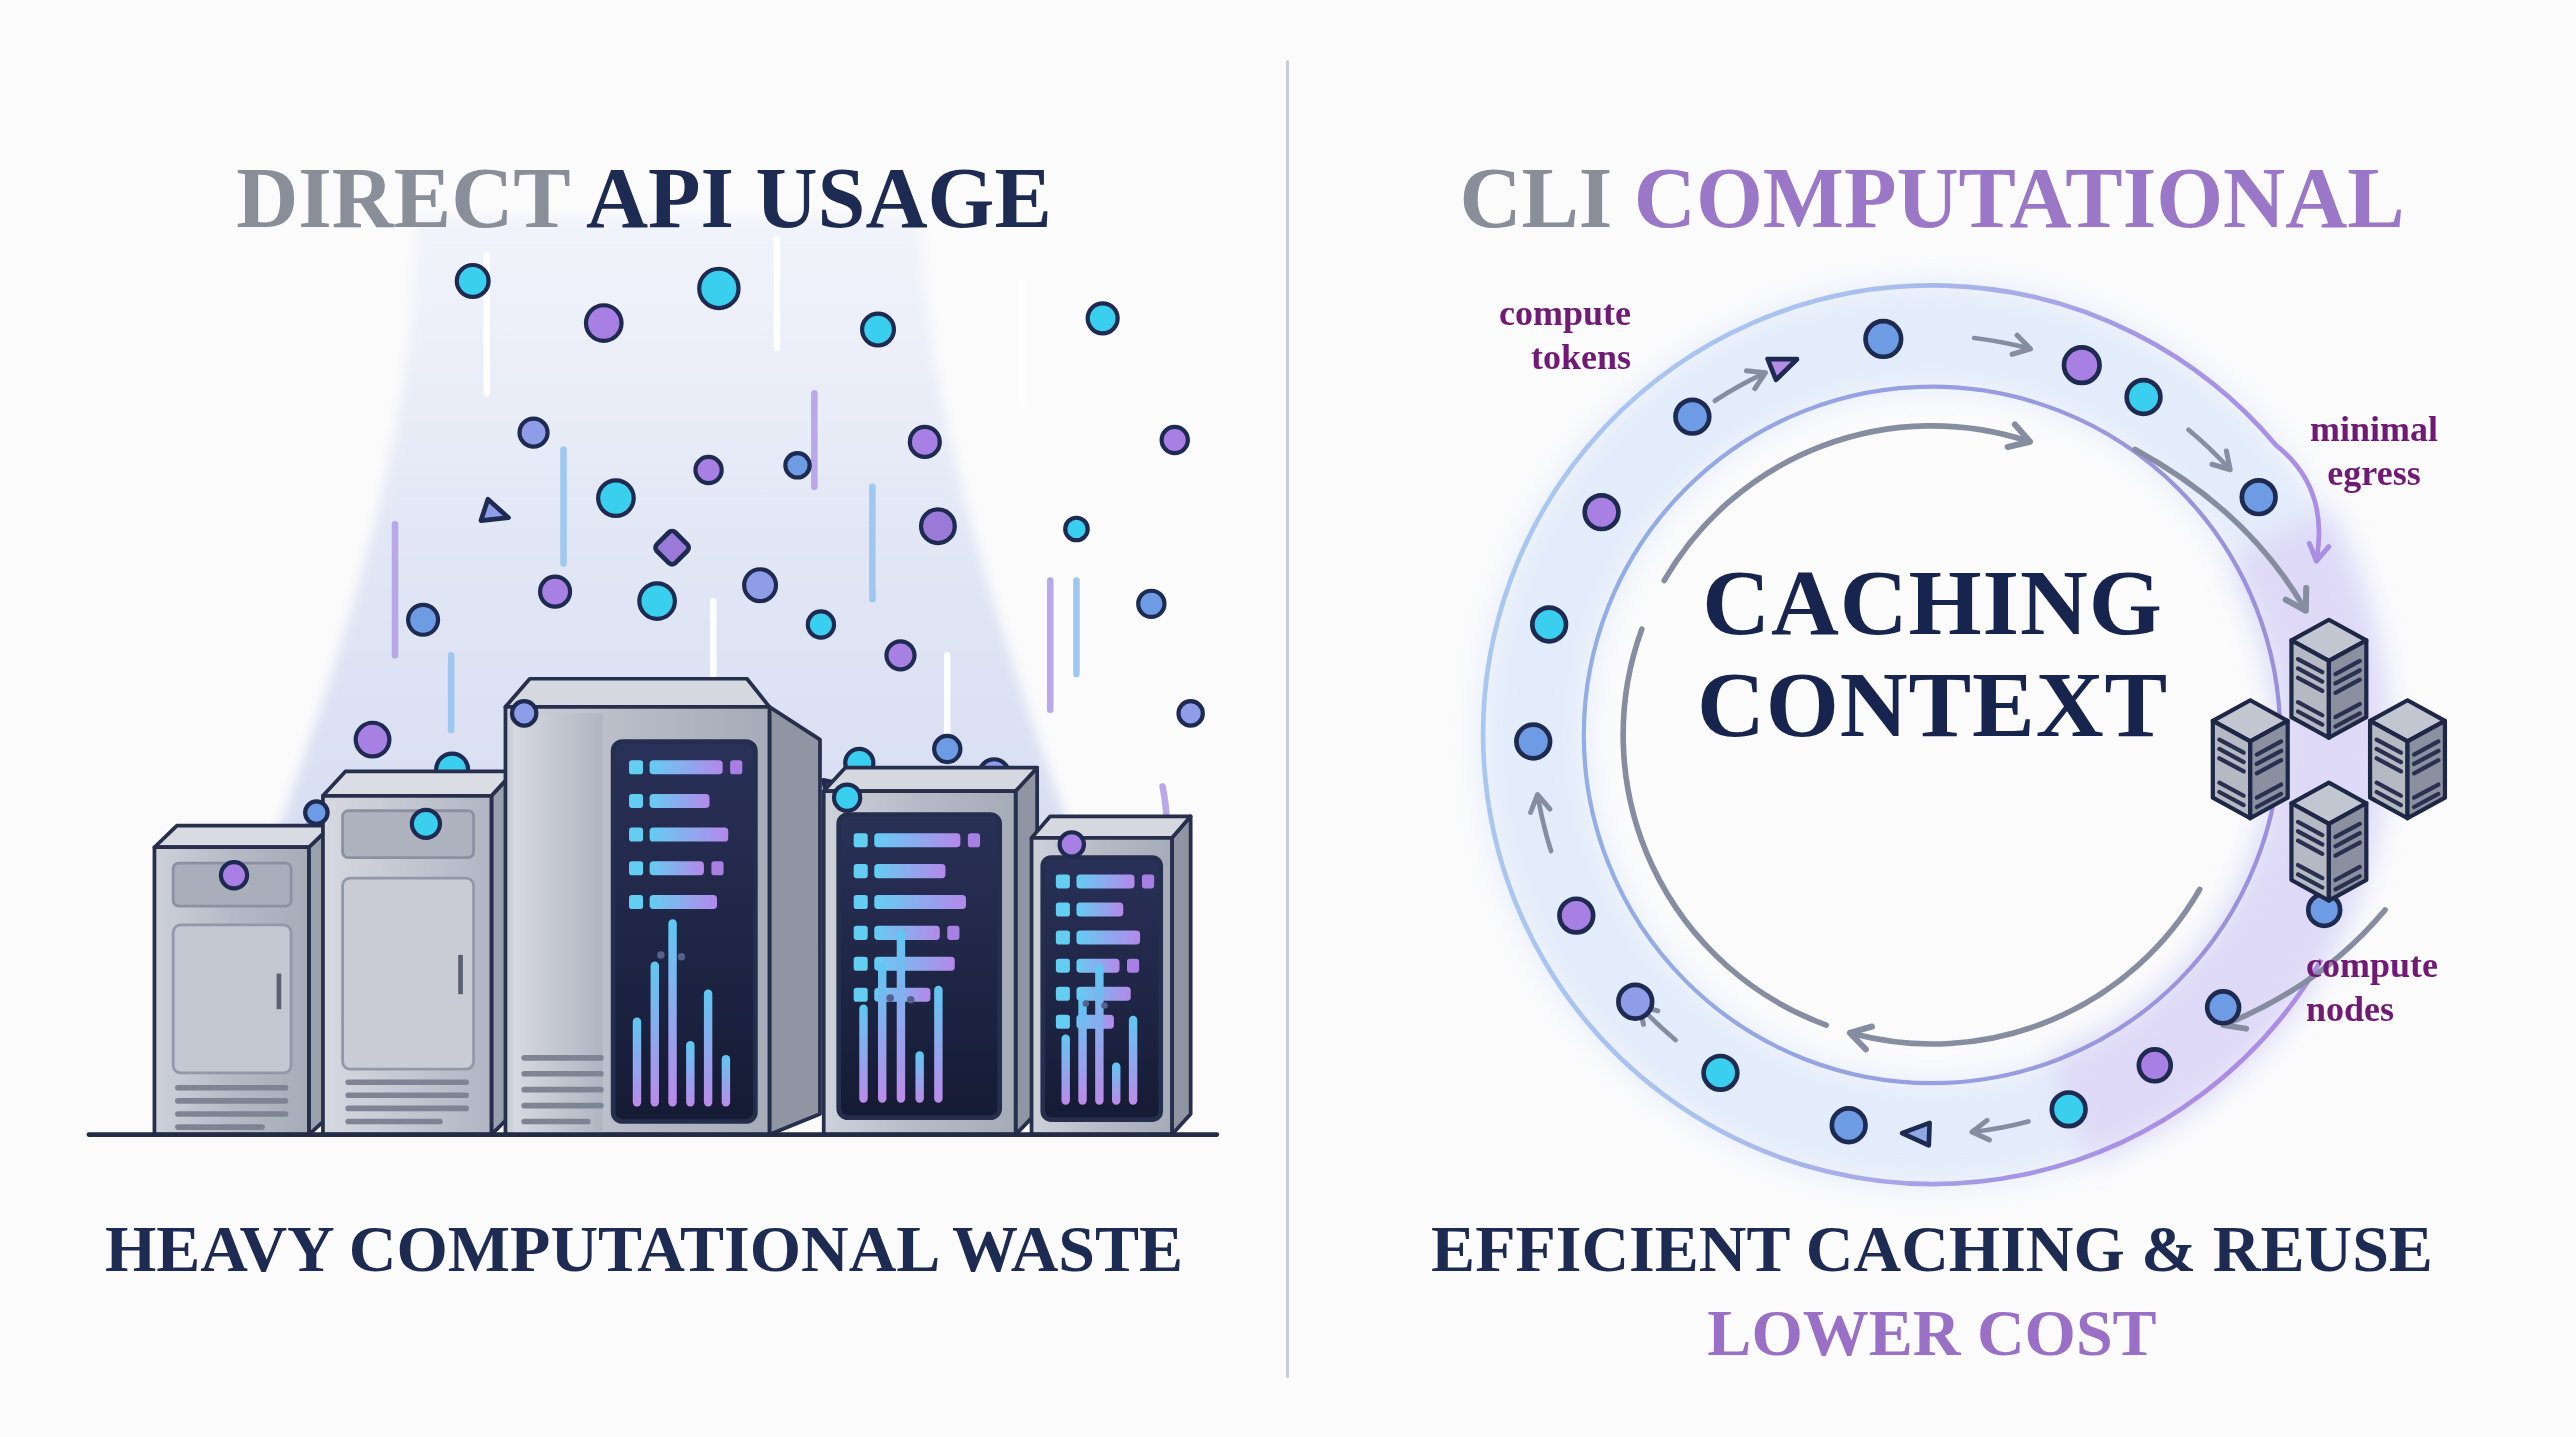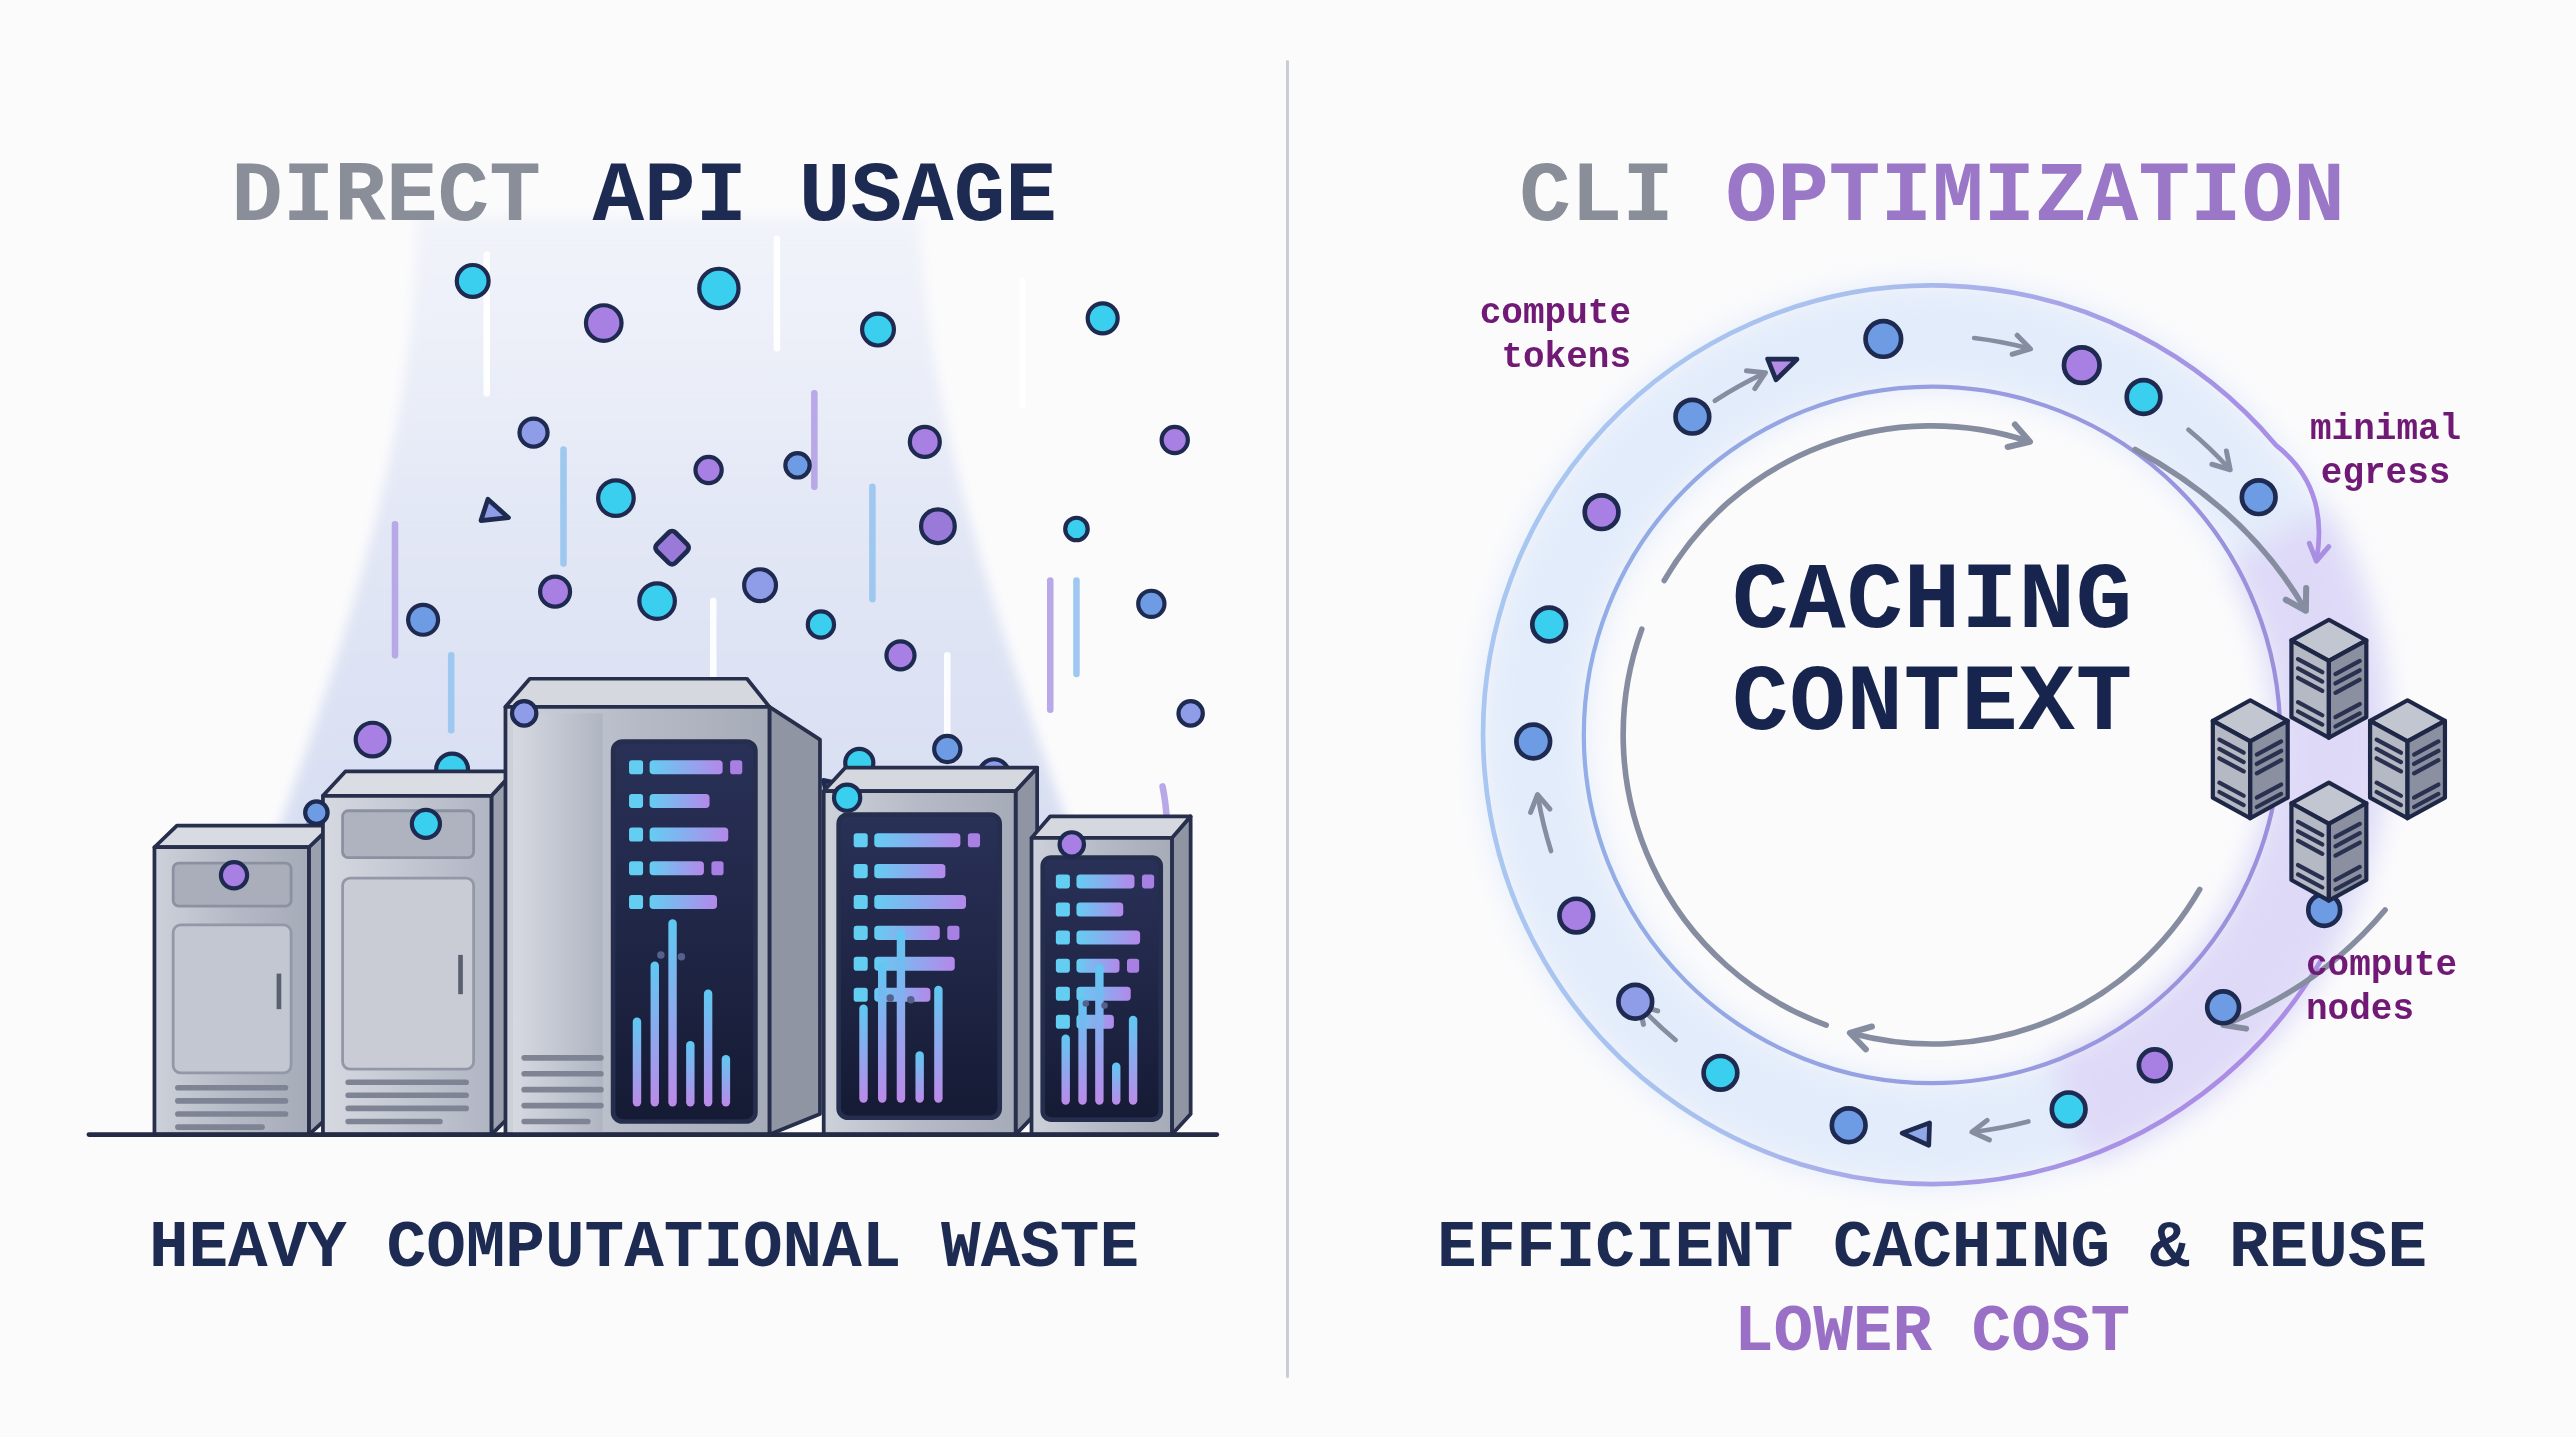--- a/index.html
+++ b/index.html
@@ -1,17 +1,17 @@
 <!DOCTYPE html>
 <html style="font-size:15px"><head>
 <meta charset="utf-8">
 <style>
   html,body{margin:0;padding:0;background:#f7f7f9;}
   .stage{position:relative;width:2576px;height:1438px;background:#fbfbfc;overflow:hidden;
-         font-family:Liberation Mono, monospace;}
+         font-family:Liberation Serif, serif;}
   .panel{position:absolute;top:0;width:1288px;height:1438px;}
   .panel.left{left:0;} .panel.right{left:1288px;}
   .divider{position:absolute;left:1286px;top:60px;width:2.8px;height:1318px;background:#c9ccd6;border-radius:1.9px;}
   .art{position:absolute;left:0;top:0;width:1288px;height:1438px;}
   .title{position:absolute;top:90px;left:0;width:100%;text-align:center;font-size:86px;font-weight:800;
          letter-spacing:0px;white-space:pre;}
   .title .muted{color:#8a8e99;} .title .navy{color:#1d2a52;} .title .purple{color:#9b77c8;}
   .caption{position:absolute;left:0;width:100%;text-align:center;font-weight:800;font-size:66px;color:#1d2a52;letter-spacing:0;}
   .cap1{top:1211px;} .cap2{top:1295px;}
   .cap2.purple{color:#9a70c6;}
@@ -428,21 +428,21 @@
             <line x1="7" y1="98" x2="33" y2="112" stroke="#2a3150" stroke-width="4.5" stroke-linecap="round"></line>
             <line x1="47" y1="58" x2="73" y2="44" stroke="#2a3150" stroke-width="4.5" stroke-linecap="round"></line>
             <line x1="47" y1="68" x2="73" y2="54" stroke="#2a3150" stroke-width="4.5" stroke-linecap="round"></line>
             <line x1="47" y1="78" x2="73" y2="64" stroke="#2a3150" stroke-width="4.5" stroke-linecap="round"></line>
             <line x1="47" y1="104" x2="73" y2="90" stroke="#2a3150" stroke-width="4.5" stroke-linecap="round"></line>
             <line x1="47" y1="114" x2="73" y2="100" stroke="#2a3150" stroke-width="4.5" stroke-linecap="round"></line>
           </g>
         </g>
     </svg>
 
-    <h1 class="title"><span class="muted">CLI</span><span class="purple"> OPTIMIZATION</span></h1>
+    <h1 class="title"><span class="muted">CLI</span><span class="purple"> COMPUTATIONAL</span></h1>
 
     <div class="stat">
       <div class="l">CACHING</div>
       <div class="l">CONTEXT</div>
     </div>
 
     <div class="ringlabel lab-tokens">
       <div>compute</div>
       <div>tokens</div>
     </div>

